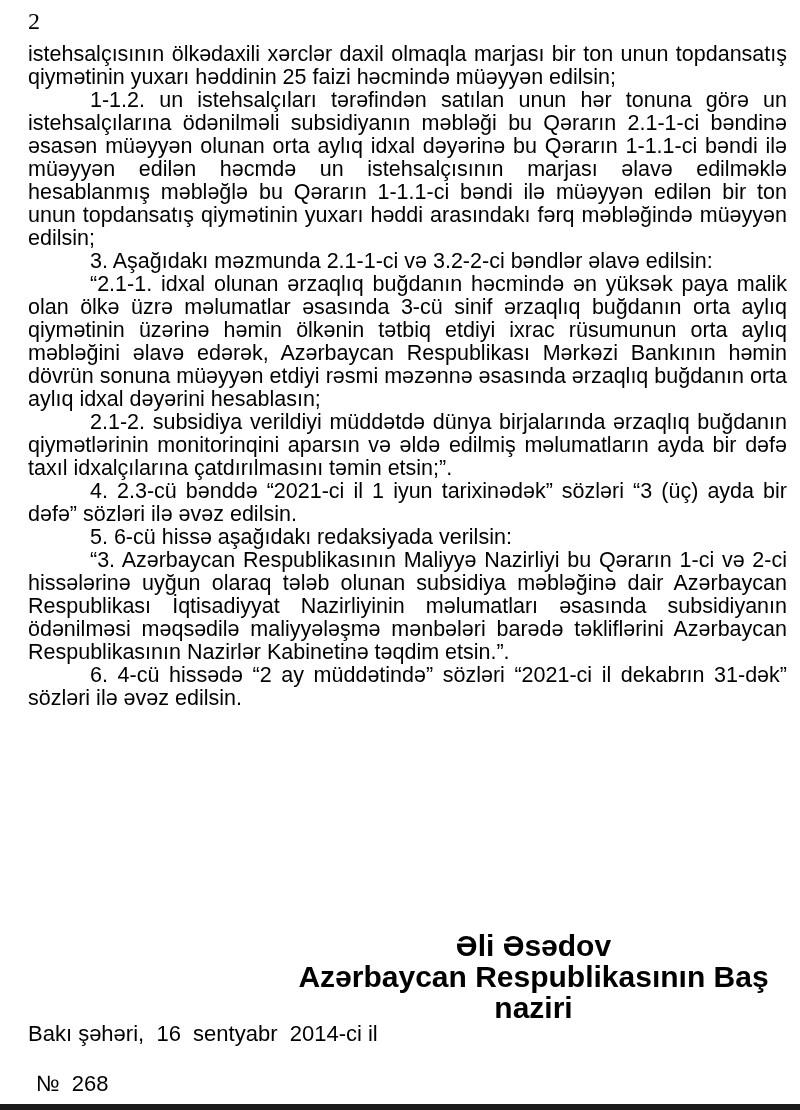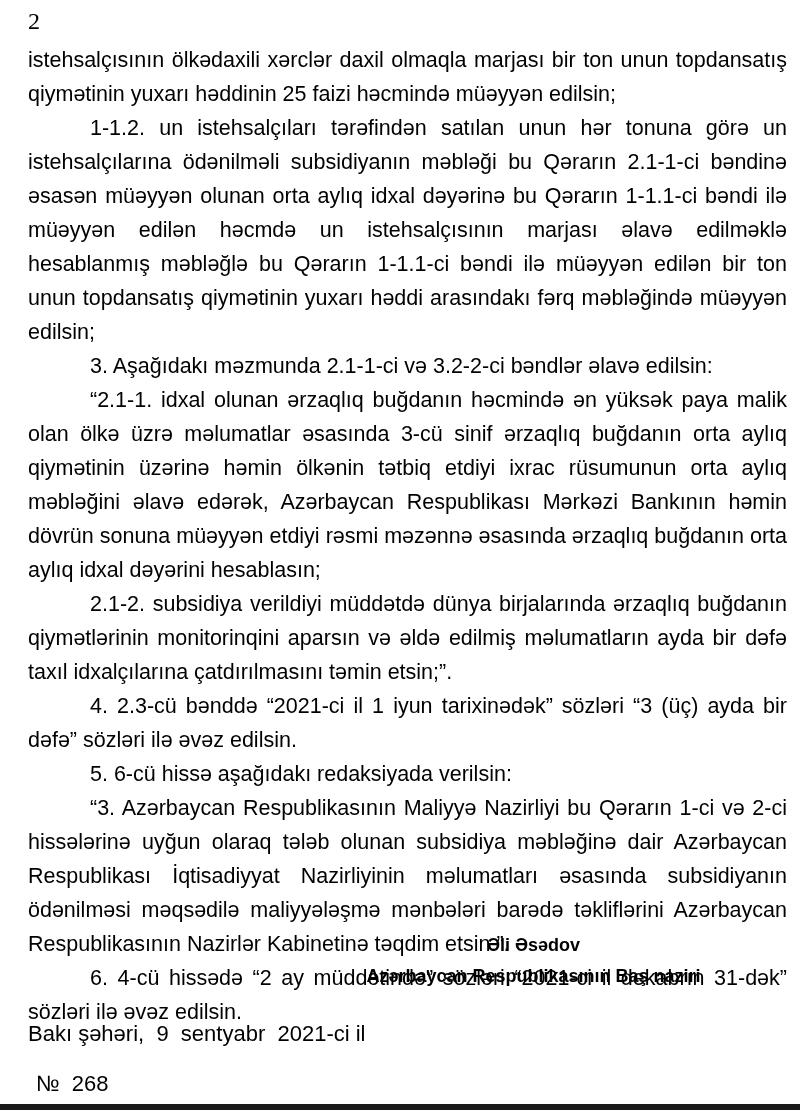--- a/index.html
+++ b/index.html
@@ -23,38 +23,38 @@
     font-family: "Liberation Serif", serif;
     font-size: 24px;
     line-height: 28px;
   }
   .body-text {
     position: absolute;
     top: 43px;
     left: 28px;
     width: 759px;
     font-size: 21.5px;
-    line-height: 34px;
+    line-height: 23px;
     text-align: justify;
   }
   .body-text p {
     margin: 0;
     text-indent: 62px;
   }
   .body-text p.cont {
     text-indent: 0;
   }
   .signature-block {
     position: absolute;
     top: 930px;
     left: 280px;
     width: 507px;
     text-align: center;
     font-weight: bold;
-    font-size: 18px;
+    font-size: 30px;
     line-height: 31px;
   }
   .place-date {
     position: absolute;
     top: 1020px;
     left: 28px;
     font-size: 22px;
     line-height: 28px;
     white-space: pre-wrap;
   }
@@ -92,19 +92,19 @@
     <p>5. 6-cü hissə aşağıdakı redaksiyada verilsin:</p>
     <p>“3. Azərbaycan Respublikasının Maliyyə Nazirliyi bu Qərarın 1-ci və 2-ci hissələrinə uyğun olaraq tələb olunan subsidiya məbləğinə dair Azərbaycan Respublikası İqtisadiyyat Nazirliyinin məlumatları əsasında subsidiyanın ödənilməsi məqsədilə maliyyələşmə mənbələri barədə təkliflərini Azərbaycan Respublikasının Nazirlər Kabinetinə təqdim etsin.”.</p>
     <p>6. 4-cü hissədə “2 ay müddətində” sözləri “2021-ci il dekabrın 31-dək” sözləri ilə əvəz edilsin.</p>
   </div>
 
   <div class="signature-block">
     <div>Əli Əsədov</div>
     <div>Azərbaycan Respublikasının Baş naziri</div>
   </div>
 
-  <div class="place-date">Bakı şəhəri,  9  sentyabr  2021-ci il</div>
+  <div class="place-date">Bakı şəhəri,  16  sentyabr  2014-ci il</div>
 
   <div class="doc-number">№  268</div>
 
   <div class="scan-artifact-bar"></div>
 
 </div>
 
 </body></html>

